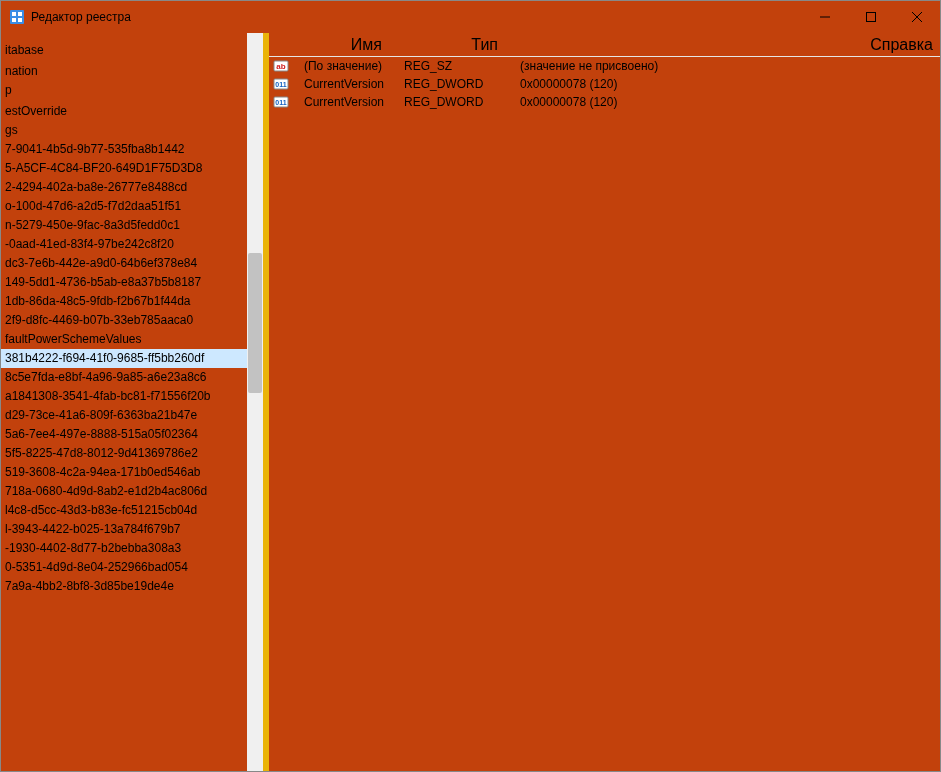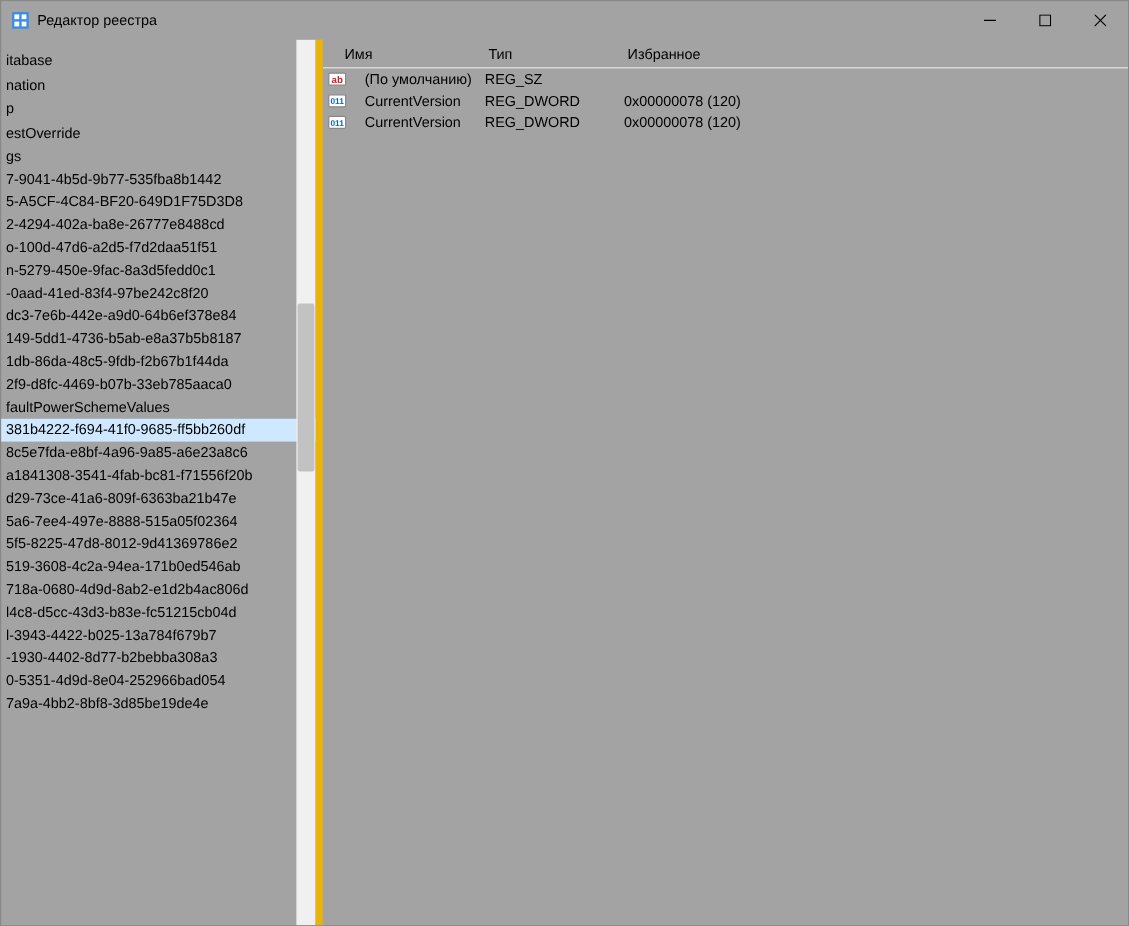--- a/index.html
+++ b/index.html
@@ -1,17 +1,17 @@
 <!DOCTYPE html>
 <html><head>
 <meta charset="utf-8">
 <style>
   * { box-sizing: border-box; }
   html, body { margin: 0; padding: 0; font-family: "Segoe UI", Tahoma, sans-serif; font-size: 12px; color: #000; background: #fff; }
-  .window { width: 941px; height: 772px; border: 1px solid #888; position: relative; display: flex; flex-direction: column; background: #a3a3a3; }
+  .window { width: 941px; height: 772px; border: 1px solid #888; position: relative; display: flex; flex-direction: column; background: #c2410c; }
   .titlebar { height: 32px; display: flex; align-items: center; justify-content: space-between; padding: 0 0 0 8px; }
   .titlebar-left { display: flex; align-items: center; gap: 6px; }
   .app-icon { width: 16px; height: 16px; }
   .title-text { font-size: 12px; }
   .win-controls { display: flex; height: 100%; }
   .win-btn { width: 46px; display: flex; align-items: center; justify-content: center; cursor: default; }
   .win-btn svg { width: 10px; height: 10px; }
   .menubar { height: 22px; display: flex; align-items: center; gap: 2px; padding: 0 6px; }
   .menu-item { padding: 2px 8px; cursor: default; }
   .addressbar-row { height: 24px; display: flex; align-items: center; padding: 0 4px 0 6px; position: relative; border-top:1px solid #e5e5e5; border-bottom:1px solid #e5e5e5;}
@@ -20,21 +20,21 @@
   .addr-input { flex: 1; height: 20px; border: none; outline: none; font: inherit; background: transparent; padding-left: 6px;}
   .content { flex: 1; display: flex; min-height: 0; }
   .tree-pane { width: 268px; border-right: 6px solid #eab308; overflow: hidden; position: relative; }
   .tree-inner { position: absolute; left: -6px; top: 0; right: 0; bottom: 0; overflow-y: hidden; padding-top: 4px;}
   .tree-item { padding: 1px 2px 1px 10px; white-space: nowrap; overflow: hidden; text-overflow: clip; line-height: 17px; font-size:12px;}
   .tree-item.selected { background: #cde8ff; }
   .tree-scrollbar { position:absolute; right:0; top:0; bottom:0; width:16px; background:#f0f0f0;}
   .tree-thumb { position:absolute; top:220px; width:14px; left:1px; height:140px; background:#c2c2c2; border-radius:2px;}
   .values-pane { flex: 1; display: flex; flex-direction: column; overflow: hidden; }
   .col-headers { height: 24px; display: flex; align-items: center; border-bottom: 1px solid #e5e5e5; }
-  .col-h { padding: 0 18px; font-size: 12px; color:#000; border-right:1px solid transparent;}
+  .col-h { padding: 0 6px; font-size: 16px; color:#000; border-right:1px solid transparent;text-align:right;}
   .col-name { width: 120px; }
   .col-type { width: 116px; }
   .col-value { flex: 1; }
   .value-row { height: 18px; display: flex; align-items: center; padding-left:4px;}
   .val-icon { width: 16px; height: 16px; margin-right: 15px; display: inline-flex; align-items:center; justify-content:center;}
   .val-name { width: 100px; padding-right:4px;}
   .val-type { width: 116px; }
   .val-data { flex: 1; }
 </style>
 </head>
@@ -115,32 +115,33 @@
           <div class="tree-item">7a9a-4bb2-8bf8-3d85be19de4e</div>
         </div>
       <div class="tree-scrollbar">
         <div class="tree-thumb"></div>
       </div>
     </div>
     <div class="values-pane">
       <div class="col-headers">
         <div class="col-h col-name">Имя</div>
         <div class="col-h col-type">Тип</div>
-        <div class="col-h col-value">Избранное</div>
+        <div class="col-h col-value">Справка</div>
       </div>
       <div id="values-body">
           <div class="value-row">
             <span class="val-icon">
               <svg width="16" height="16" viewBox="0 0 16 16">
                 <rect x="1" y="3" width="14" height="10" rx="1" fill="#fff" stroke="#888"></rect>
                 <text x="8" y="11" font-size="8" text-anchor="middle" fill="#d02020" font-family="Arial" font-weight="bold">ab</text>
               </svg>
             </span>
-            <span class="val-name">(По умолчанию)</span>
+            <span class="val-name">(По значение)</span>
             <span class="val-type">REG_SZ</span>
+            <span class="val-data">(значение не присвоено)</span>
           </div>
           <div class="value-row">
             <span class="val-icon">
               <svg width="16" height="16" viewBox="0 0 16 16">
                 <rect x="1" y="3" width="14" height="10" rx="1" fill="#fff" stroke="#888"></rect>
                 <text x="8" y="11" font-size="7" text-anchor="middle" fill="#1060c0" font-family="Arial" font-weight="bold">011</text>
               </svg>
             </span>
             <span class="val-name">CurrentVersion</span>
             <span class="val-type">REG_DWORD</span>

